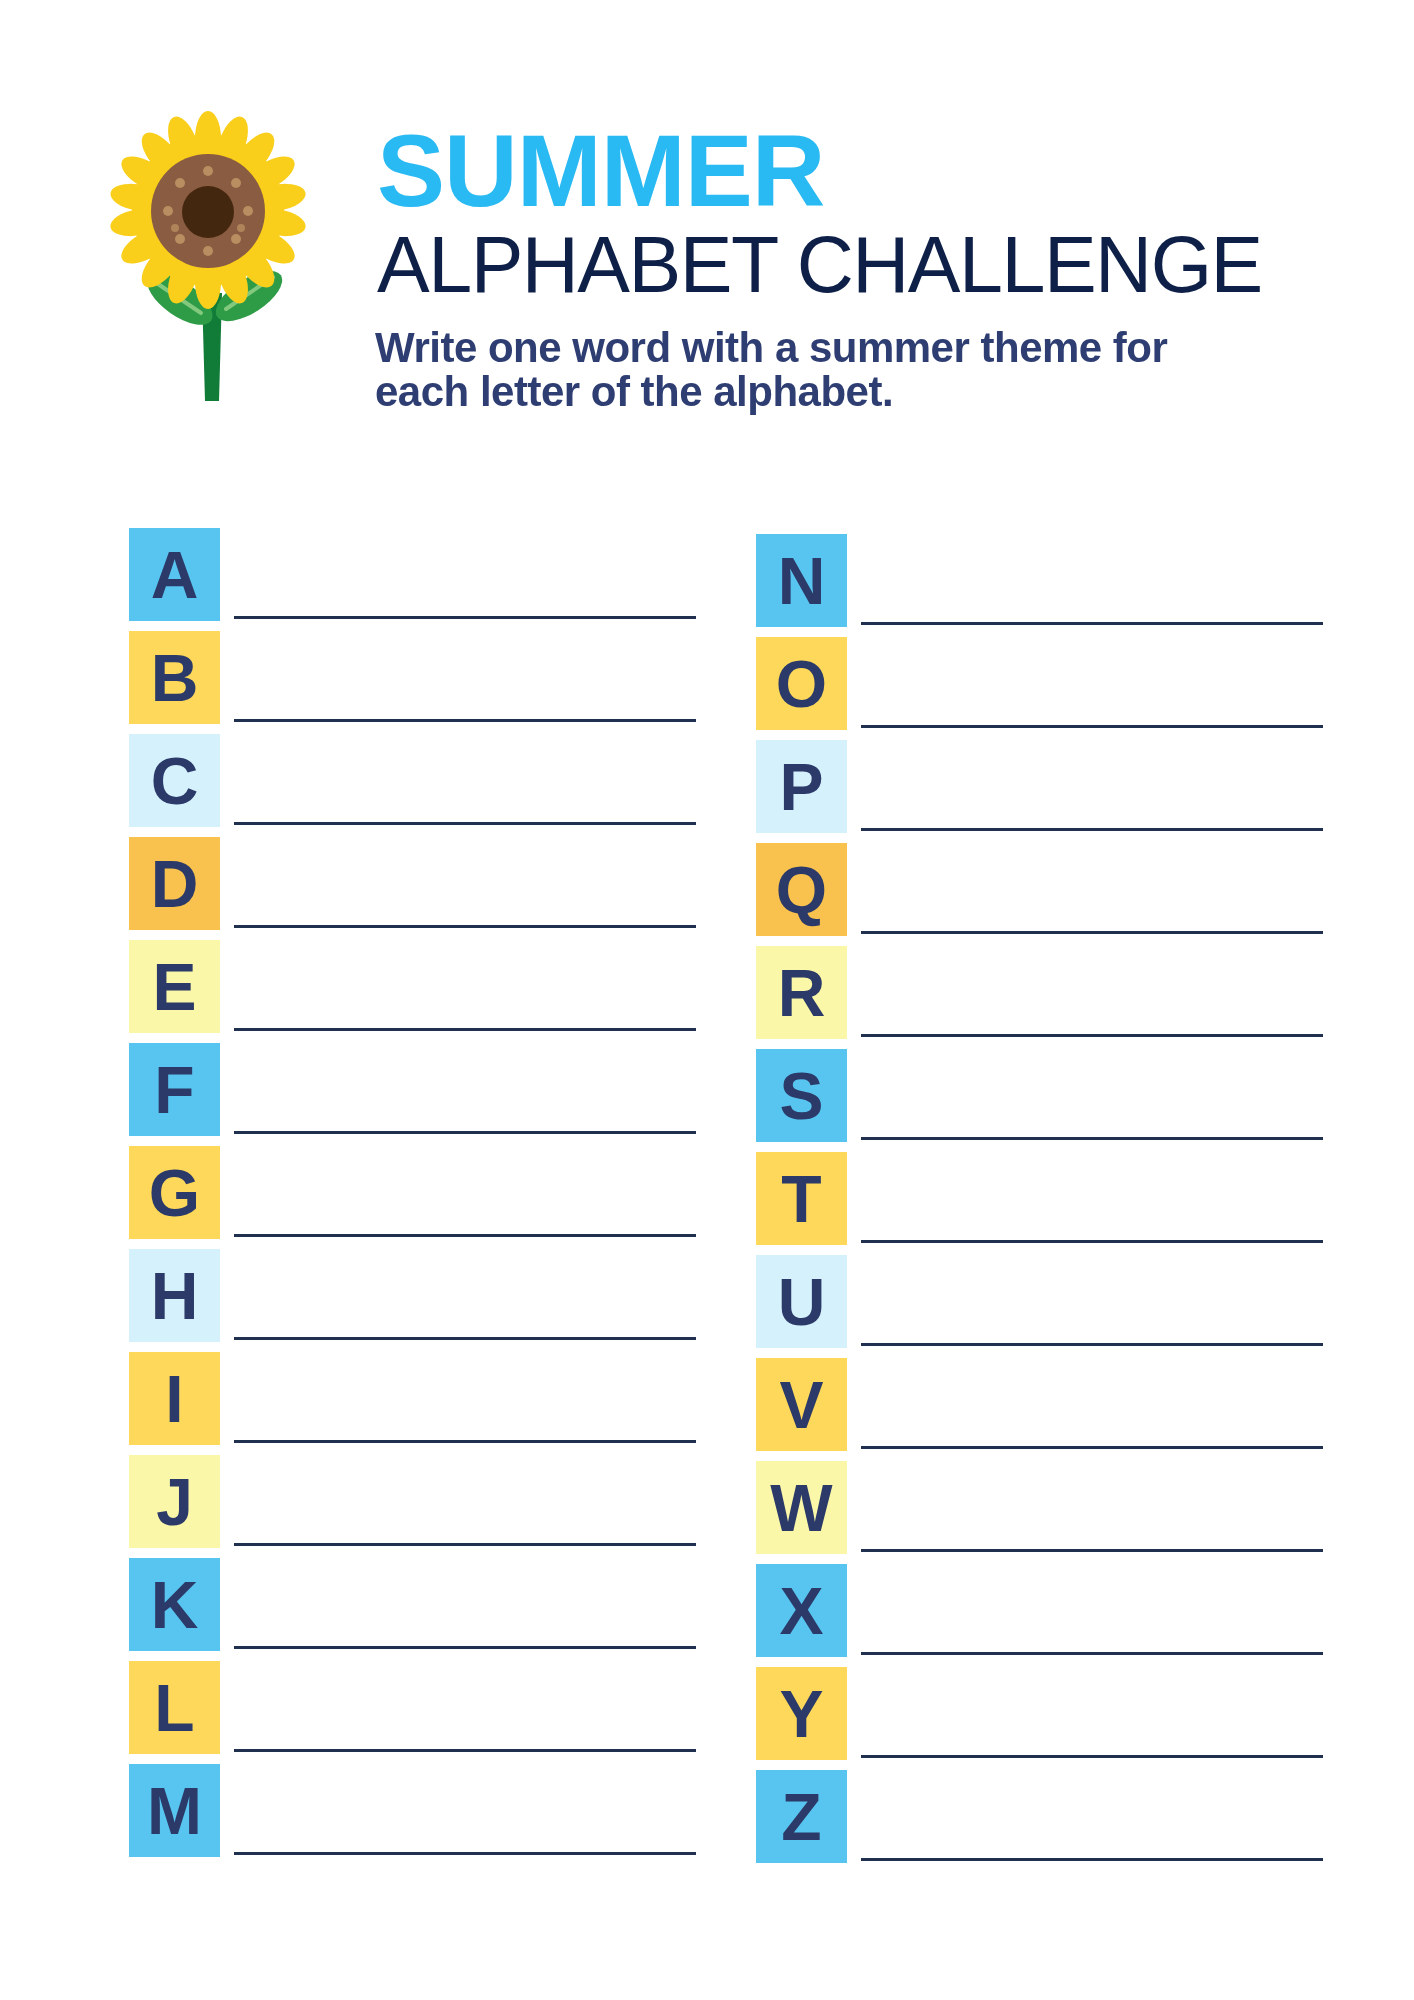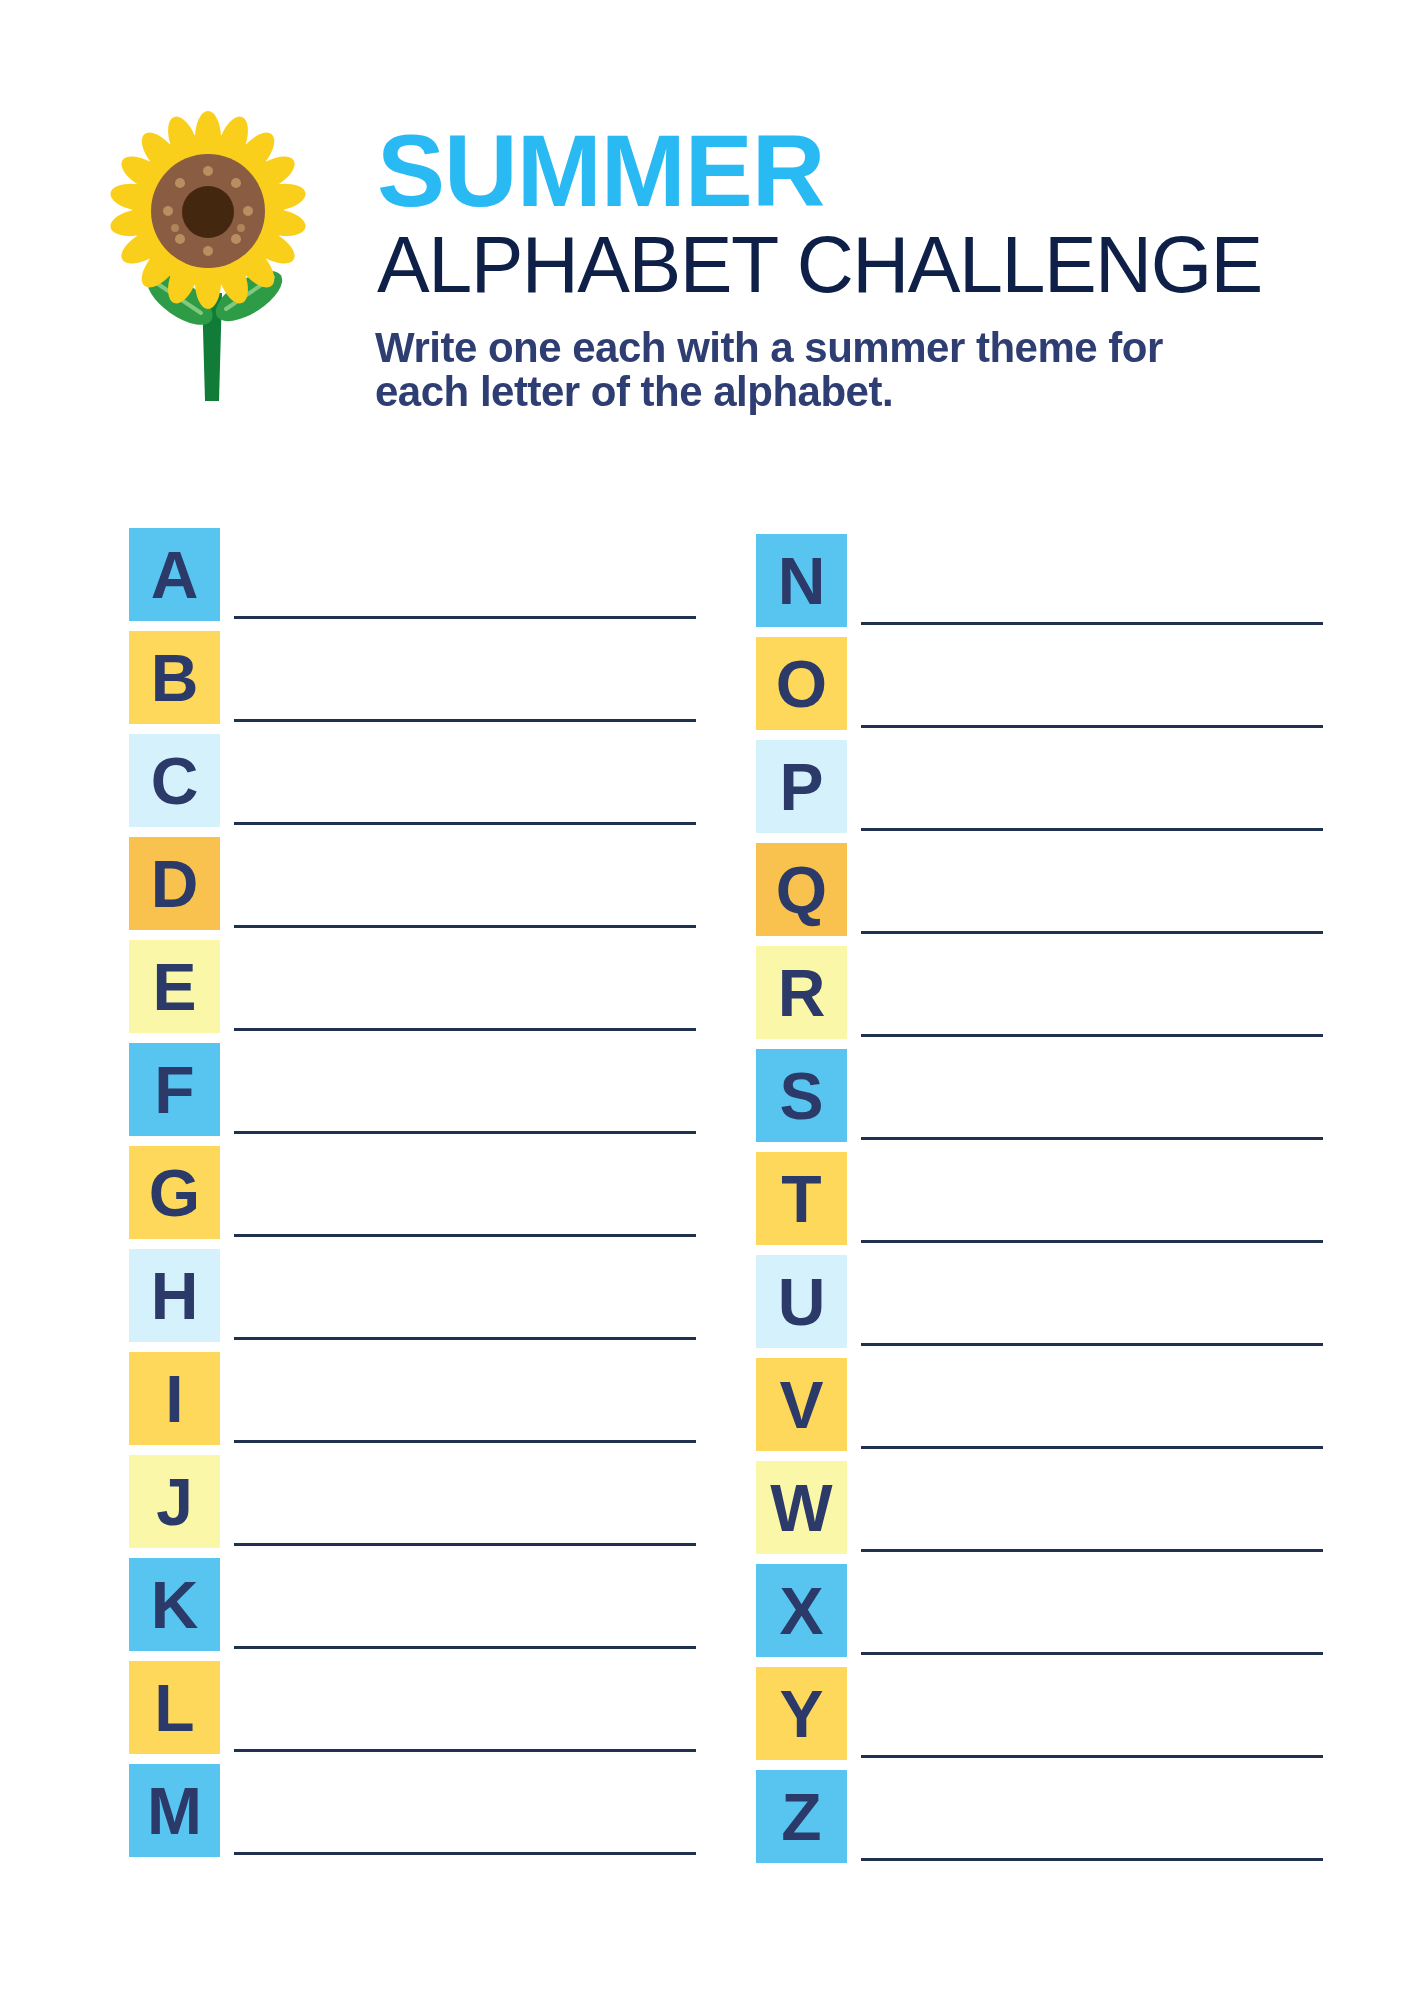--- a/index.html
+++ b/index.html
@@ -92,21 +92,21 @@
       <circle cx="146" cy="120" r="4" opacity="0.8"></circle>
       <circle cx="80" cy="120" r="4" opacity="0.8"></circle>
     </g>
     <circle cx="113" cy="104" r="26" fill="var(--sf-disc_center)"></circle>
   </svg>
 
   <div class="title1">SUMMER</div>
   <div class="title2">ALPHABET CHALLENGE</div>
 
   <div class="subtitle">
-    <span>Write one each with a summer theme for</span>
+    <span>Write one word with a summer theme for</span>
     <span>each letter of the alphabet.</span>
   </div>
 
   <div class="col col-left">
   <div class="row">
     <div class="tile" style="background: rgb(88, 197, 241);">A</div>
     <div class="ansline"></div>
   </div>
 
   <div class="row">

